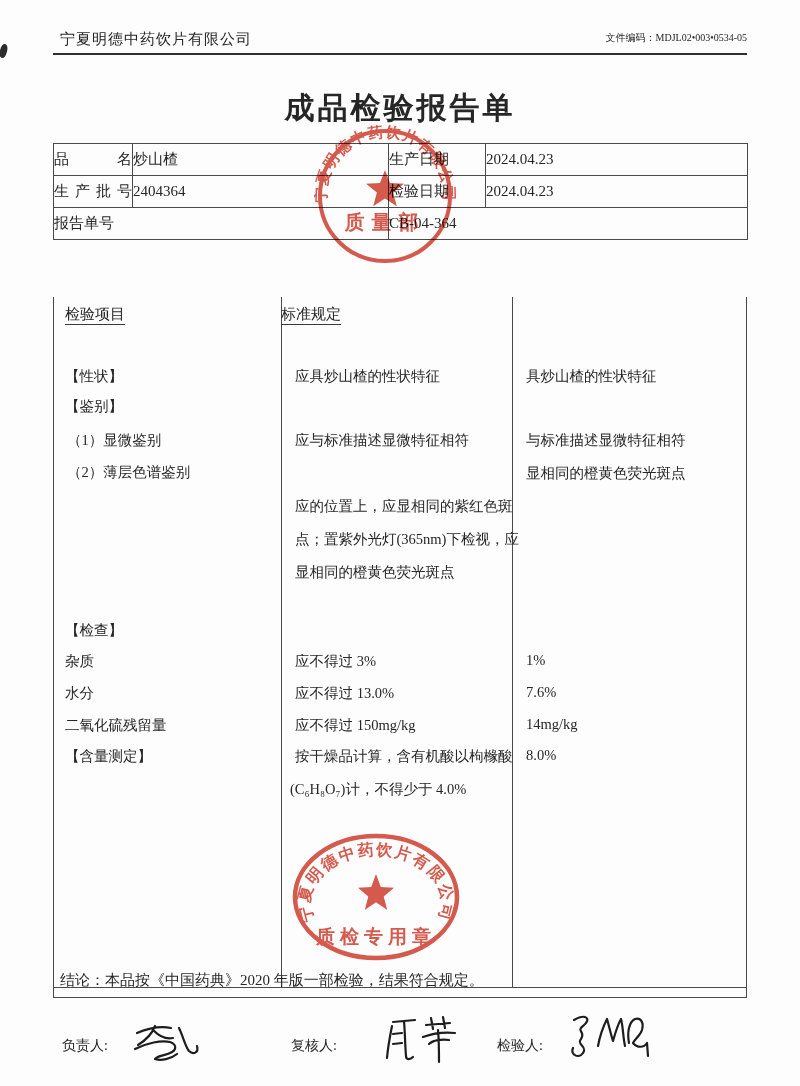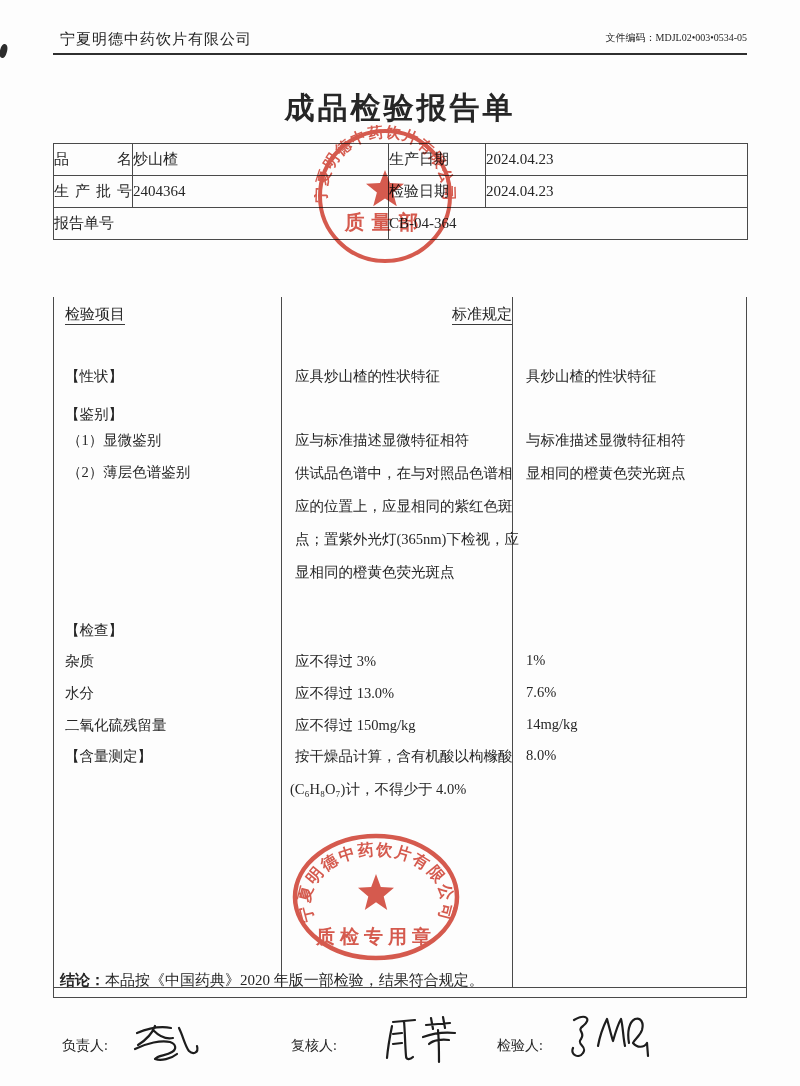--- a/index.html
+++ b/index.html
@@ -24,25 +24,25 @@
   td.val2{padding-left:9px;}
   td.rn{padding-left:7px;}
   
   .main-table{position:absolute;left:53px;top:273px;width:694px;height:691px;
     border:1px solid #4a4a4a;border-top:none;box-sizing:border-box;margin-top:24px;}
   .vline{position:absolute;top:0;bottom:0;width:1px;background:#4a4a4a;}
   .v1{left:227px;} .v2{left:458px;}
   .cell{position:absolute;white-space:nowrap;font-size:14.5px;}
   .colhead{font-size:15px;}
   .colhead span{border-bottom:1px solid #3a3a3a;padding-bottom:2px;}
-  .ctr{text-align:right;}
+  .ctr{text-align:left;}
   
   .conclusion{position:absolute;left:53px;top:964px;width:694px;height:34px;box-sizing:border-box;
     border:1px solid #4a4a4a;border-top:none;display:flex;align-items:center;padding-left:6px;font-size:15px;}
-  .conclusion b{font-weight:bold;}
+  .conclusion b{font-weight:normal;}
   
   .sig-label{font-size:14px;top:1037px;}
   .sigsvg{position:absolute;}
   .sigsvg path{stroke:#1d1d1d;stroke-width:2.2;fill:none;stroke-linecap:round;stroke-linejoin:round;}
   
   .stamp{position:absolute;mix-blend-mode:multiply;opacity:0.84;}
   .stamp text{font-weight:bold;font-family:"Liberation Serif",serif;}
 </style>
 </head>
 <body>
@@ -84,32 +84,31 @@
     </table>
 
   <div class="main-table">
     <div class="vline v1"></div>
     <div class="vline v2"></div>
 
     <div class="cell colhead" style="left:11px;top:8px;"><span>检验项目</span></div>
     <div class="cell colhead ctr" style="left:227px;top:8px;width:231px;"><span>标准规定</span></div>
 
     <div class="cell" style="left:11px;top:70px;">【性状】</div>
-    <div class="cell" style="left:11px;top:108px;">【鉴别】</div>
+    <div class="cell" style="left:11px;top:100px;">【鉴别】</div>
     <div class="cell" style="left:13px;top:134px;">（1）显微鉴别</div>
     <div class="cell" style="left:13px;top:166px;">（2）薄层色谱鉴别</div>
     <div class="cell" style="left:11px;top:324px;">【检查】</div>
     <div class="cell" style="left:11px;top:355px;">杂质</div>
     <div class="cell" style="left:11px;top:387px;">水分</div>
     <div class="cell" style="left:11px;top:419px;">二氧化硫残留量</div>
     <div class="cell" style="left:11px;top:450px;text-align:center;">【含量测定】</div>
 
     <div class="cell" style="left:241px;top:70px;">应具炒山楂的性状特征</div>
     <div class="cell" style="left:241px;top:134px;text-align:right;">应与标准描述显微特征相符</div>
-    <div class="cell" style="left:241px;top:167px;">供试品色谱中，在与对照品色谱相</div>
     <div class="cell" style="left:241px;top:200px;">应的位置上，应显相同的紫红色斑</div>
     <div class="cell" style="left:241px;top:233px;">点；置紫外光灯(365nm)下检视，应</div>
     <div class="cell" style="left:241px;top:266px;">显相同的橙黄色荧光斑点</div>
     <div class="cell" style="left:241px;top:355px;">应不得过 3%</div>
     <div class="cell" style="left:241px;top:387px;">应不得过 13.0%</div>
     <div class="cell" style="left:241px;top:419px;">应不得过 150mg/kg</div>
     <div class="cell" style="left:241px;top:450px;">按干燥品计算，含有机酸以枸橼酸</div>
     <div class="cell" style="left:236px;top:483px;">(C₆H₈O₇)计，不得少于 4.0%</div>
 
     <div class="cell" style="left:472px;top:70px;">具炒山楂的性状特征</div>

